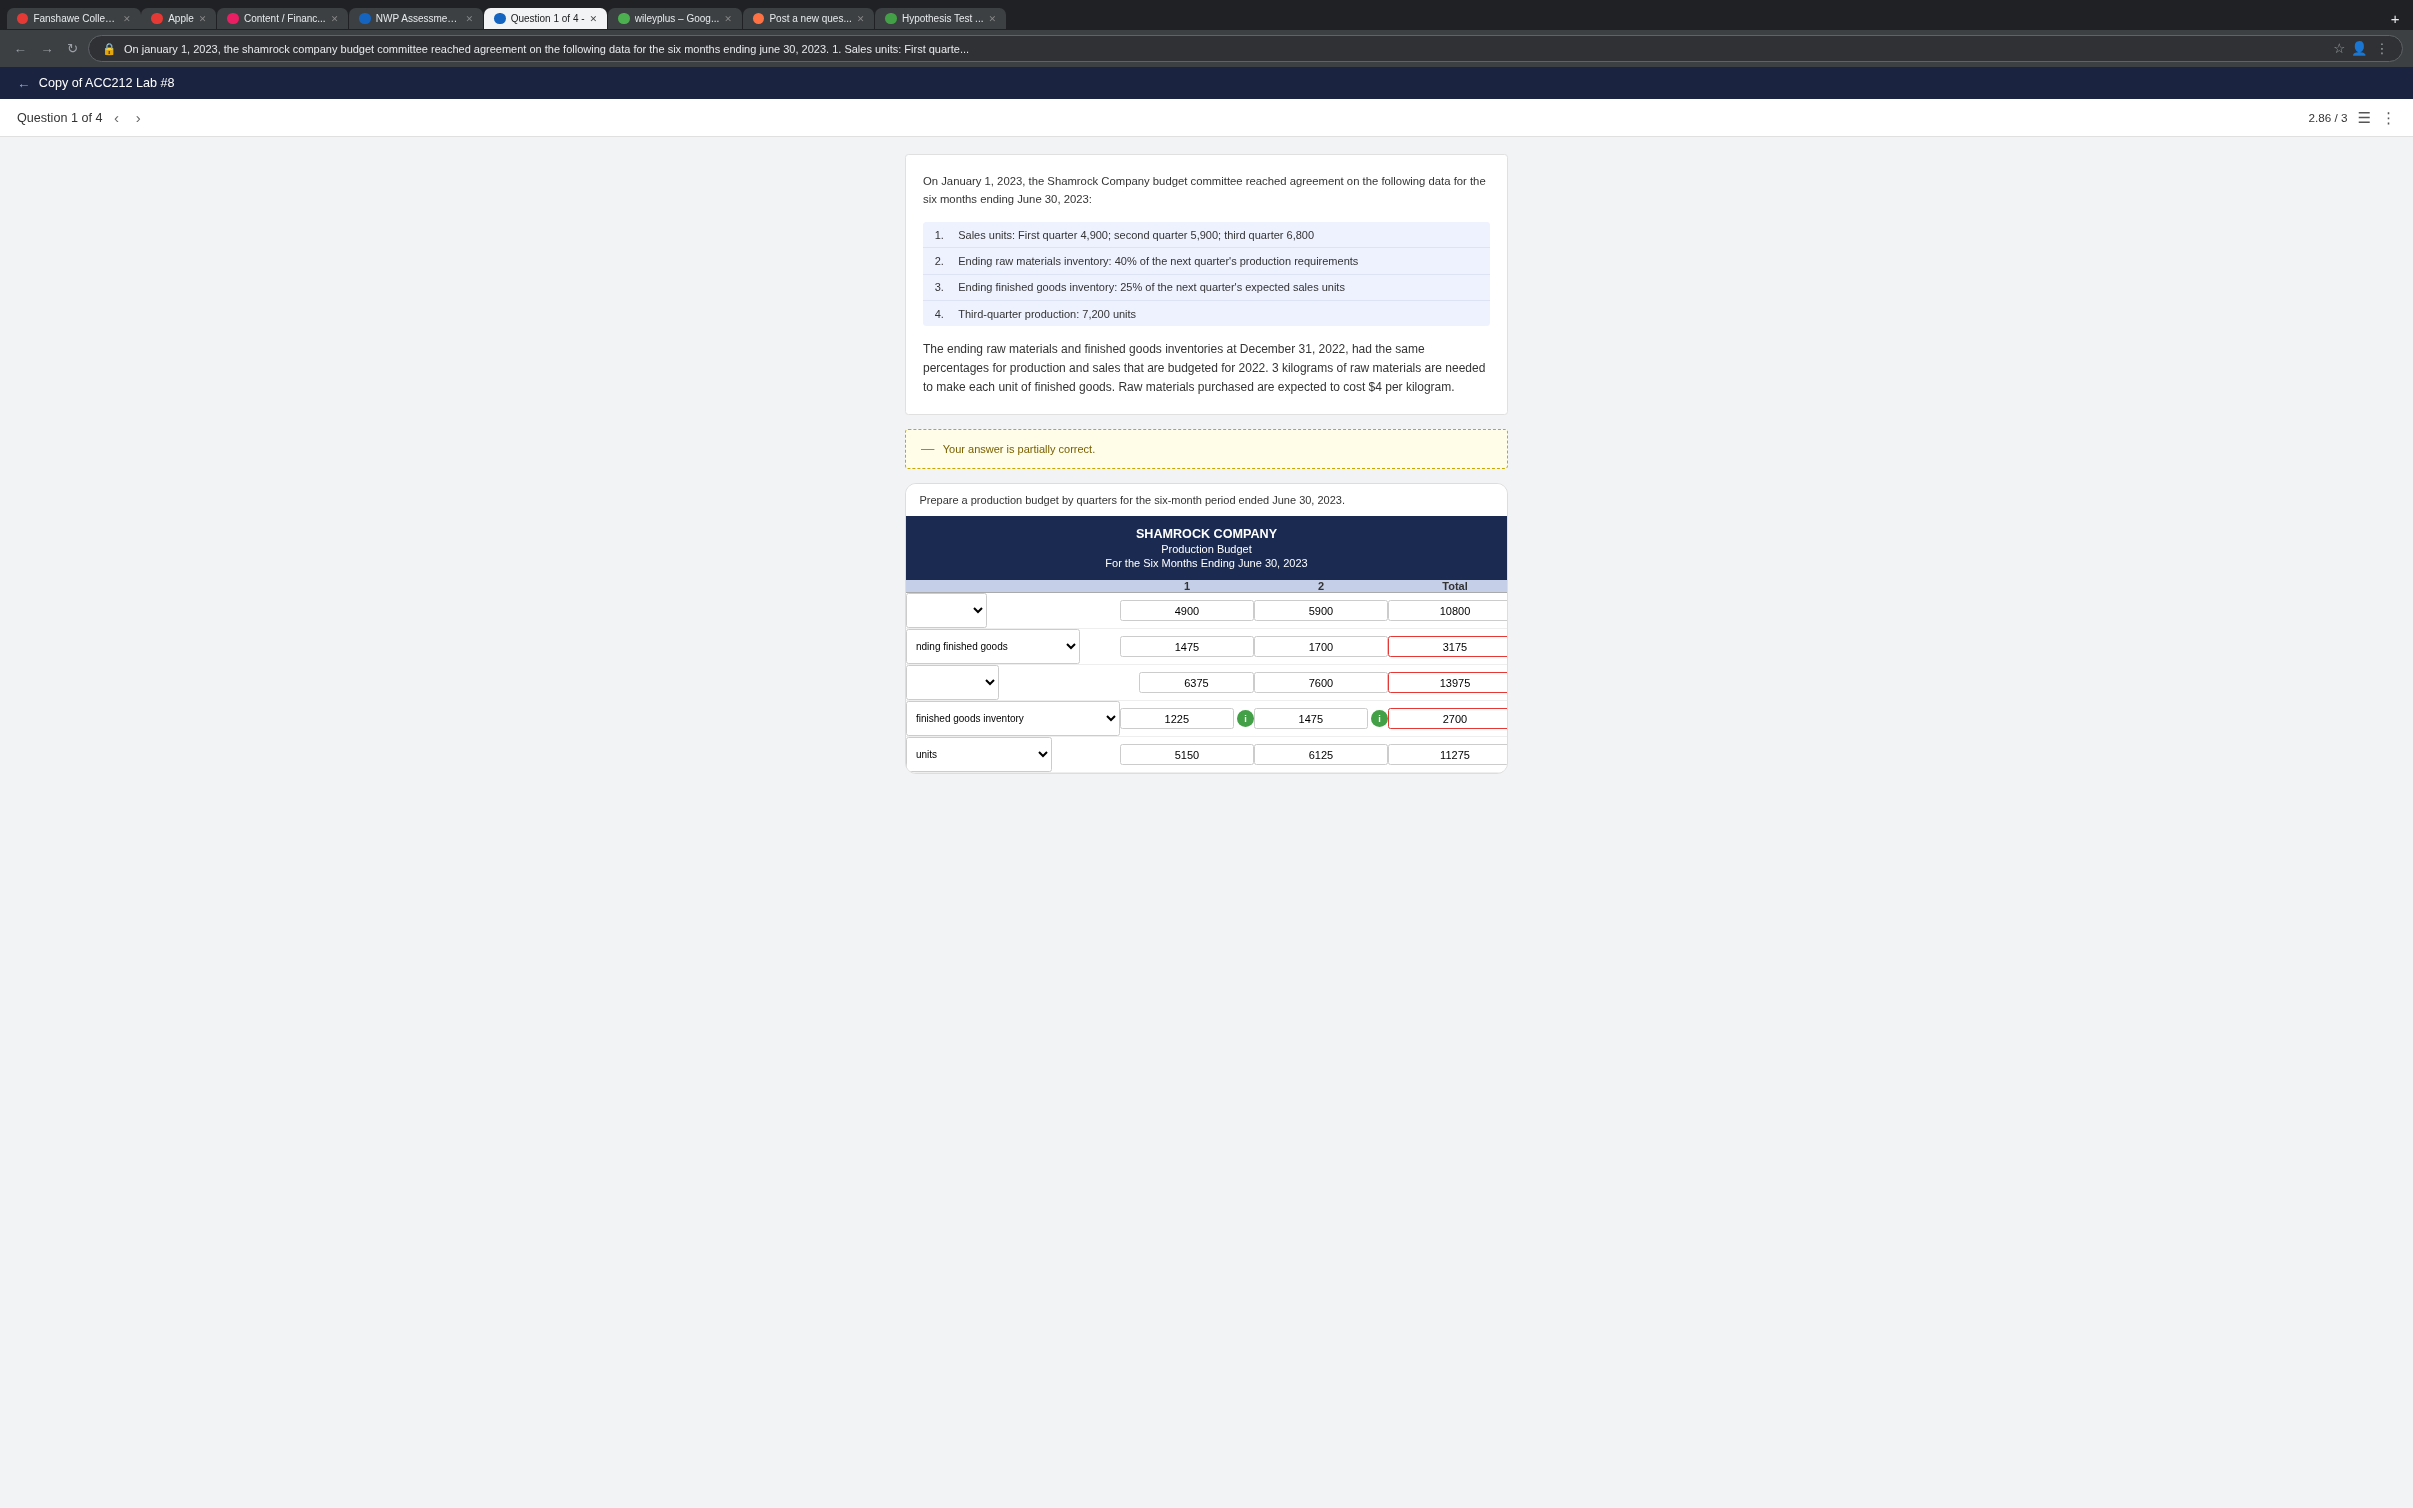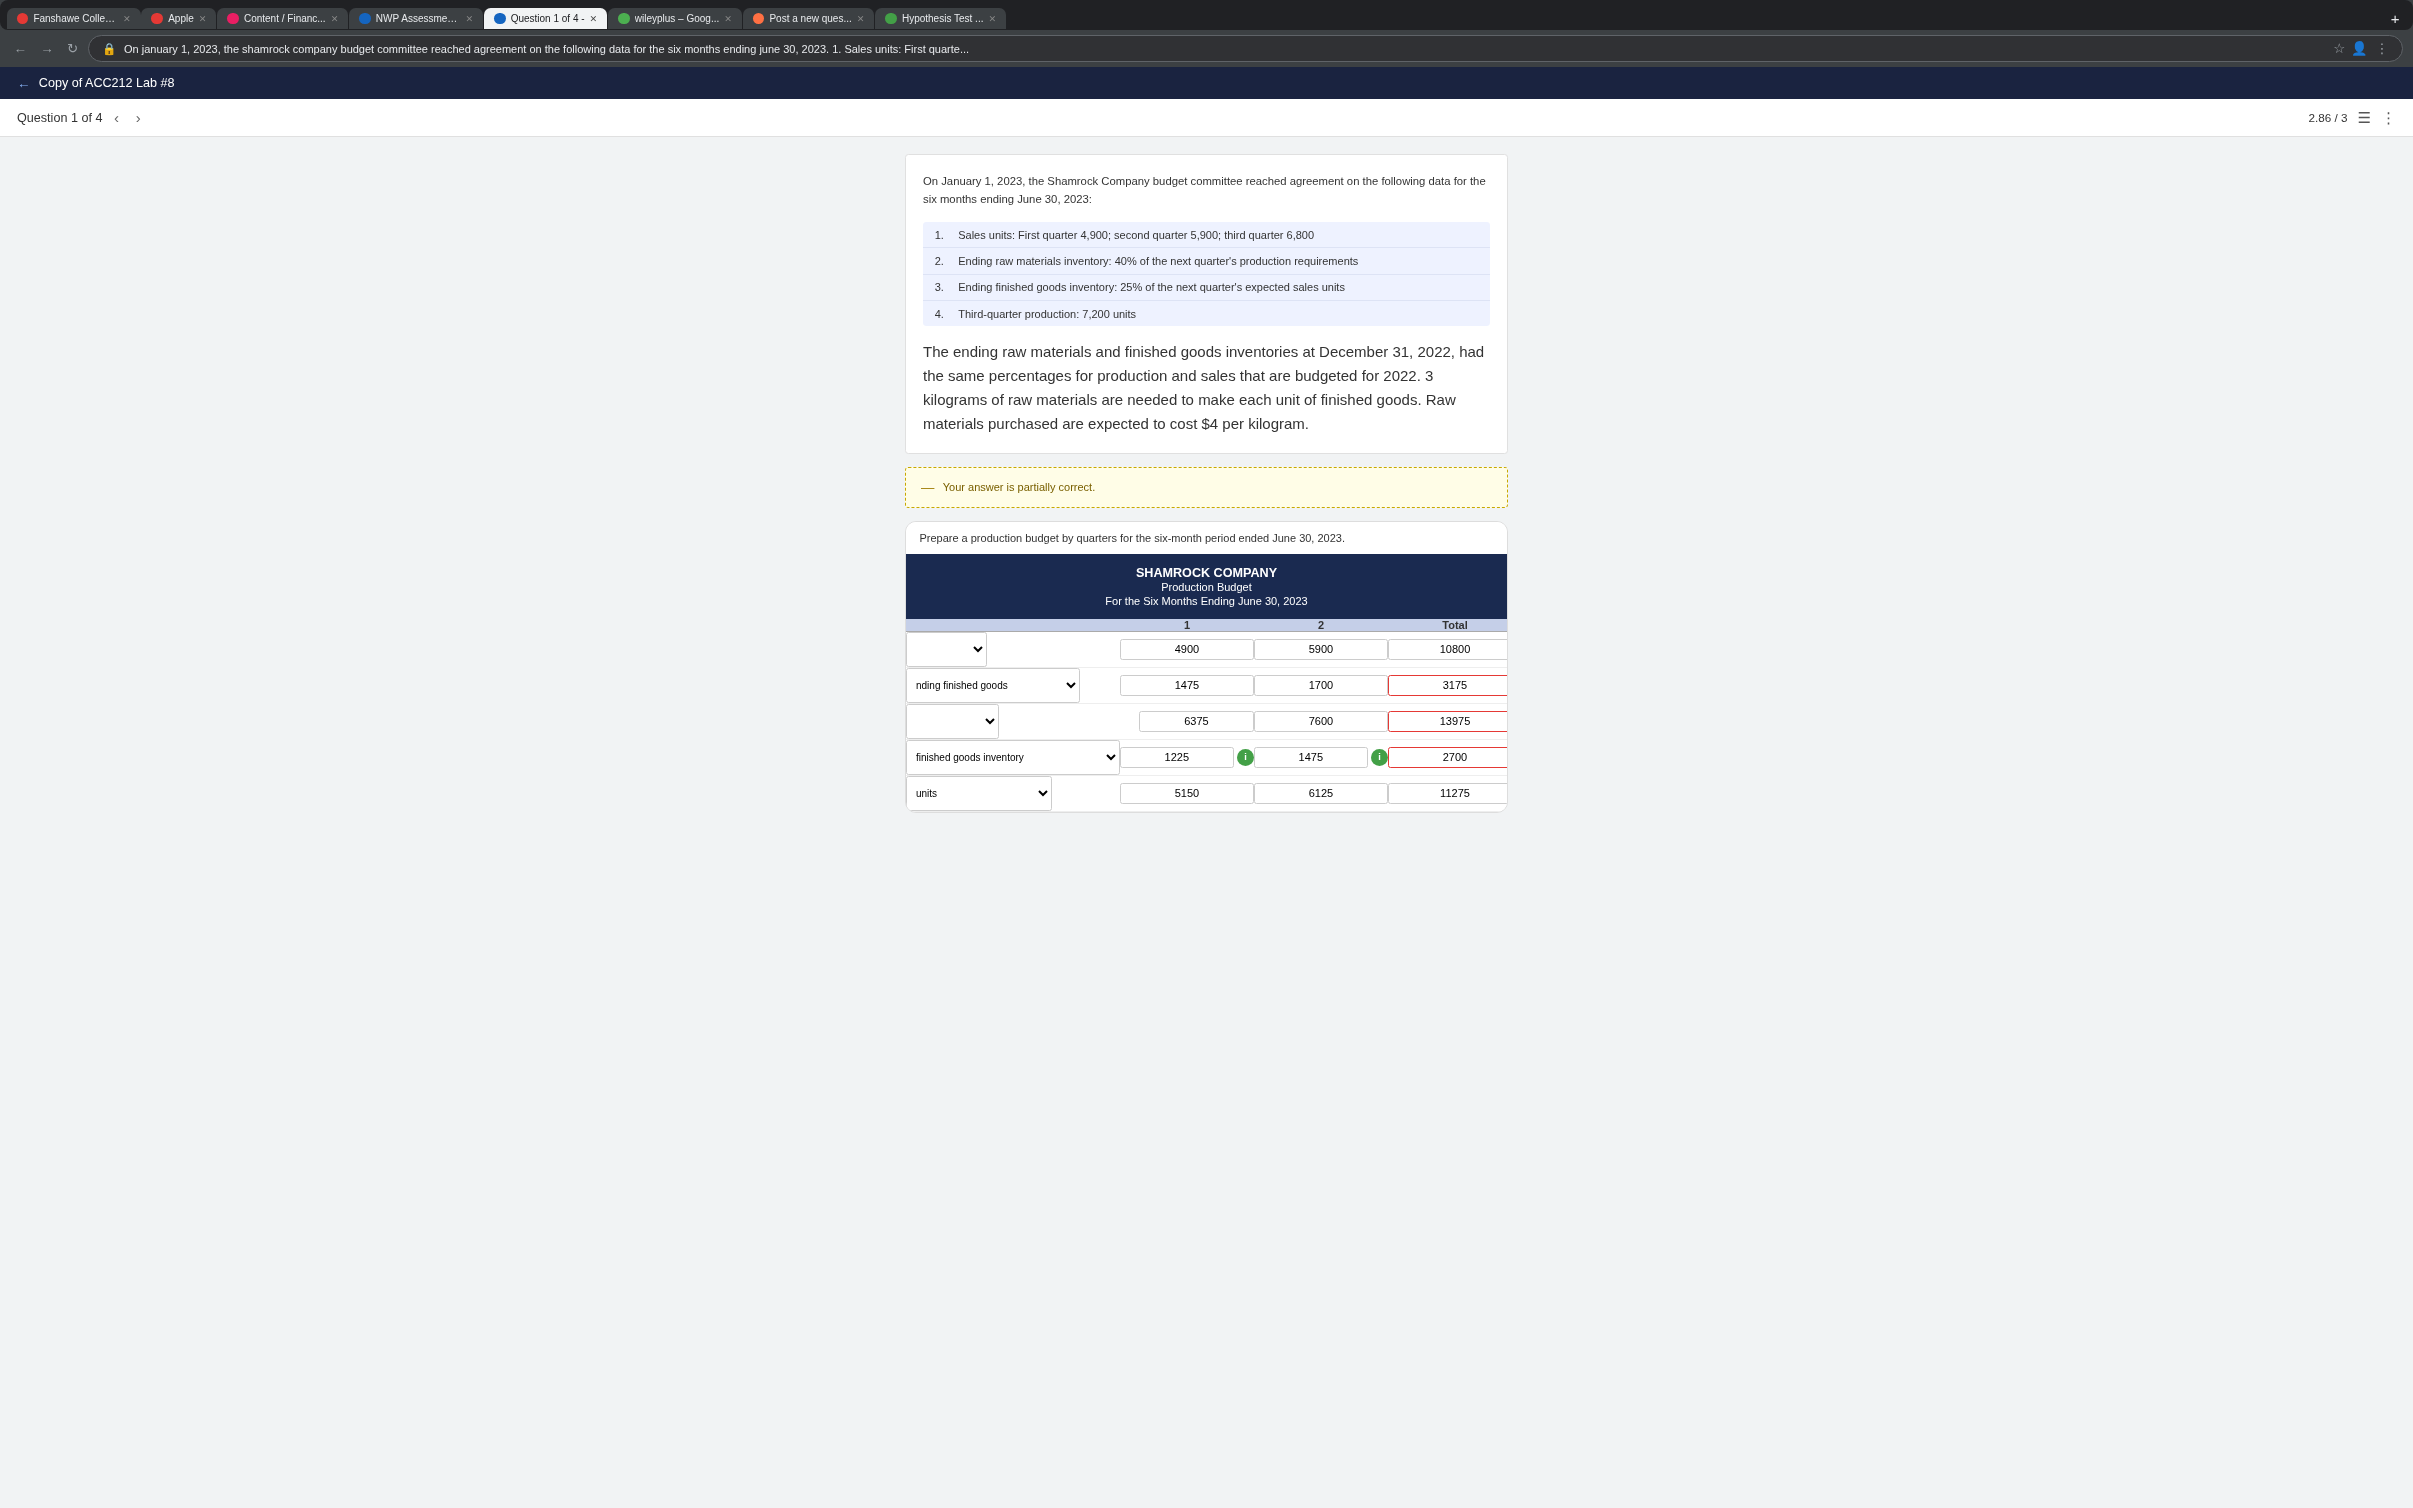--- a/index.html
+++ b/index.html
@@ -1,20 +1,20 @@
 <!DOCTYPE html>
 <html style="font-size:13.4px"><head>
   <meta charset="utf-8">
   <style>
     * { box-sizing: border-box; margin: 0; padding: 0; }
     body { font-family: Arial, sans-serif; font-size: 11.7px; background: #f1f3f4; color: #333; }
 
     
     .browser-chrome { background: #3c4043; color: #fff; }
-    .tab-bar { display: flex; align-items: center; padding: 6.7px 6.7px 0; background: #202124; gap: 0.8px; overflow: hidden; border-radius: 8px; }
+    .tab-bar { display: flex; align-items: center; padding: 6.7px 6.7px 0; background: #202124; gap: 0.8px; overflow: hidden; }
     .tab { display: flex; align-items: center; padding: 5px 10px; background: #3c4043; border-radius: 6.7px 6.7px 0 0; font-size: 10px; color: #e8eaed; max-width: 134px; gap: 5px; cursor: pointer; white-space: nowrap; overflow: hidden; }
     .tab.active { background: #f1f3f4; color: #202124; }
     .tab-favicon { width: 11.7px; height: 11.7px; border-radius: 1.7px; flex-shrink: 0; }
     .tab-label { overflow: hidden; text-overflow: ellipsis; flex: 1; }
     .tab-close { font-size: 9.2px; color: #888; cursor: pointer; flex-shrink: 0; }
     .tab.active .tab-close { color: #444; }
     .tab-add { background: none; border: none; color: #e8eaed; font-size: 15px; padding: 3.4px 6.7px; cursor: pointer; }
 
     .address-bar { display: flex; align-items: center; padding: 5px 10px; background: #3c4043; gap: 6.7px; }
     .nav-btn { background: none; border: none; color: #9aa0a6; font-size: 13.4px; cursor: pointer; padding: 3.4px; }
@@ -36,21 +36,21 @@
 
     
     .main-content { max-width: 637px; margin: 0 auto; padding: 17px; background: #f1f3f4; }
     .question-text-box { background: #fff; border: 0.8px solid #e0e0e0; border-radius: 3.4px; padding: 17px; margin-bottom: 13.4px; }
     .question-text { font-size: 11.3px; line-height: 1.6; color: #333; margin-bottom: 13.4px; }
     .numbered-list { list-style: none; padding: 0; background: #eef2ff; border-radius: 3.4px; overflow: hidden; }
     .numbered-list-item { display: flex; padding: 6.7px 11.7px; font-size: 11px; border-bottom: 0.8px solid #dde3f5; }
     .numbered-list-item:last-child { border-bottom: none; }
     .list-num { min-width: 23.5px; font-size: 11px; color: #333; }
     .list-text { flex: 1; color: #333; }
-    .extra-text { margin-top: 13.4px; font-size: 15px; line-height: 1.6; color: #333; }
+    .extra-text { margin-top: 13.4px; font-size: 12px; line-height: 1.6; color: #333; }
 
     
     .answer-box { background: #fffde7; border: 1.7px dashed #c8a800; border-radius: 3.4px; padding: 11.7px 15px; margin-bottom: 13.4px; display: flex; align-items: center; gap: 8.4px; }
     .answer-box-icon { color: #9e7a00; font-size: 13.4px; }
     .answer-box-text { color: #7a6000; font-size: 11px; }
 
     
     .budget-section { background: #fff; border-radius: 11px; overflow: hidden; border: 0.8px solid #ddd; }
     .budget-instruction { padding: 10px 13.4px; font-size: 11px; color: #333; background: #fff; }
     .budget-table-container { overflow-x: auto; }

